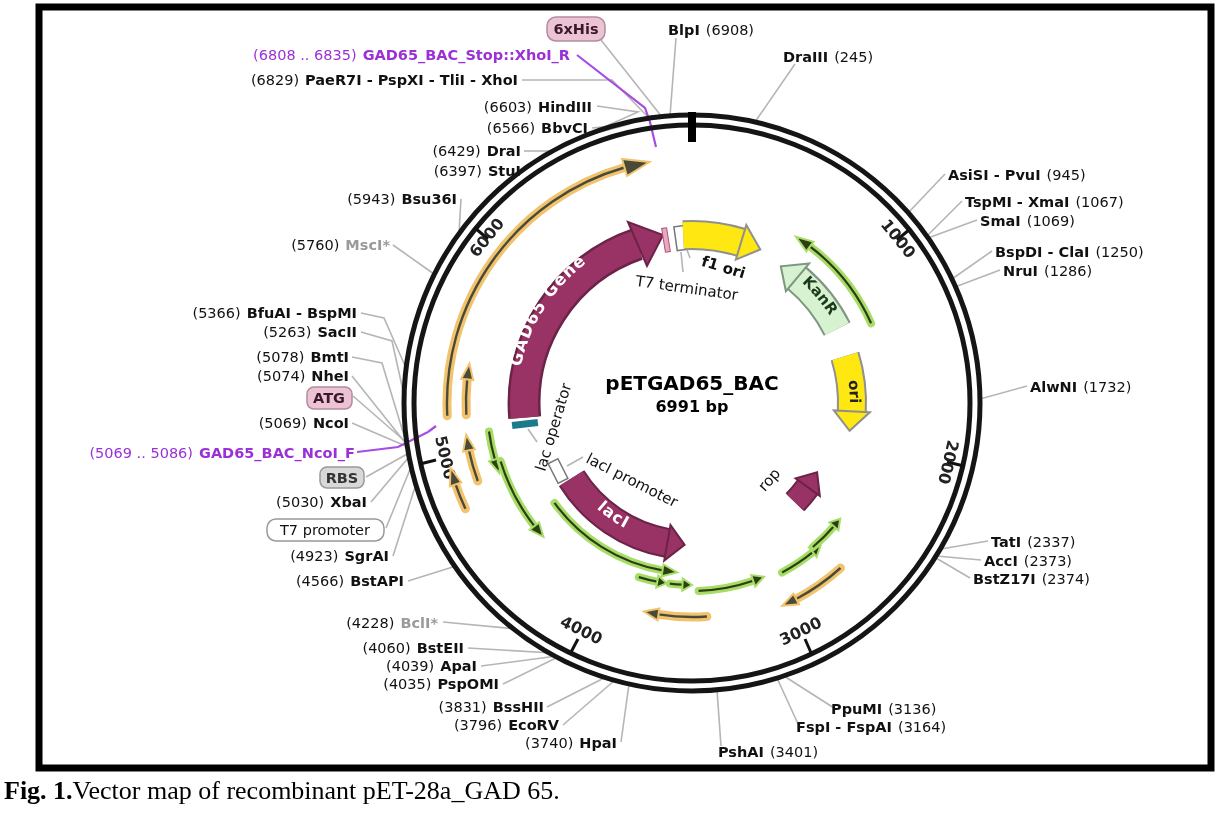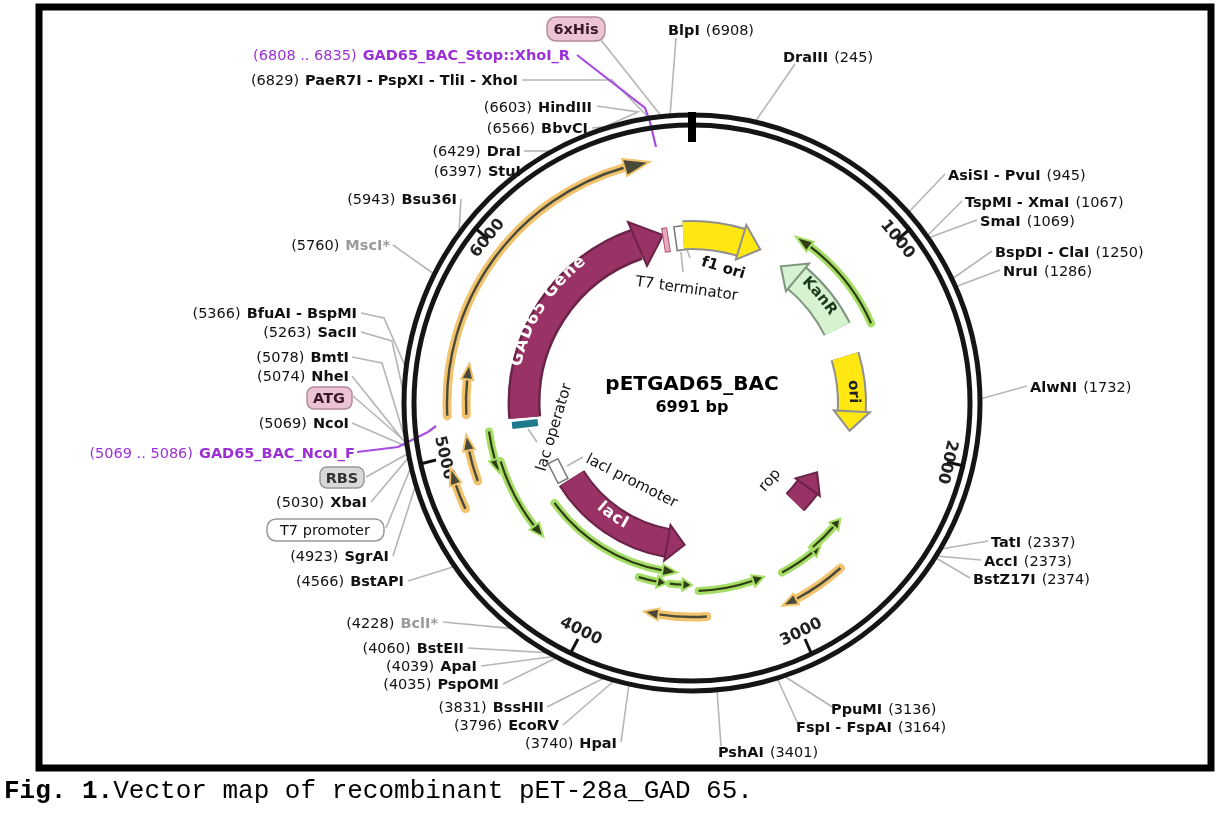--- a/index.html
+++ b/index.html
@@ -9,21 +9,21 @@
   .site{font-size:14.5px;fill:#111;font-weight:normal;}
   .b{font-weight:bold;}
   .g{fill:#9a9a9a;}
   .purple{fill:#9b30d6;}
   .tick{font-size:16px;font-weight:bold;fill:#222;}
   .feat{font-size:15px;fill:#111;}
   .featw{font-size:16.5px;font-weight:bold;fill:#fff;letter-spacing:1px;}
   .boxtxt{font-size:14.5px;font-weight:bold;fill:#3a1a2a;}
   .title1{font-size:20px;font-weight:bold;fill:#000;}
   .title2{font-size:16px;font-weight:bold;fill:#000;}
-  .cap{position:absolute;left:4px;top:776px;font-family:Liberation Mono, monospace;
+  .cap{position:absolute;left:4px;top:776px;font-family:Liberation Serif, serif;
        font-size:26px;color:#000;}
   .cap .capb{font-weight:bold;}
 </style>
 </head>
 <body>
 
 <div class="page">
 <svg width="1220" height="814" viewBox="0 0 1220 814">
 
   <rect x="39" y="7" width="1172" height="761" fill="none" stroke="#000" stroke-width="7"></rect>

